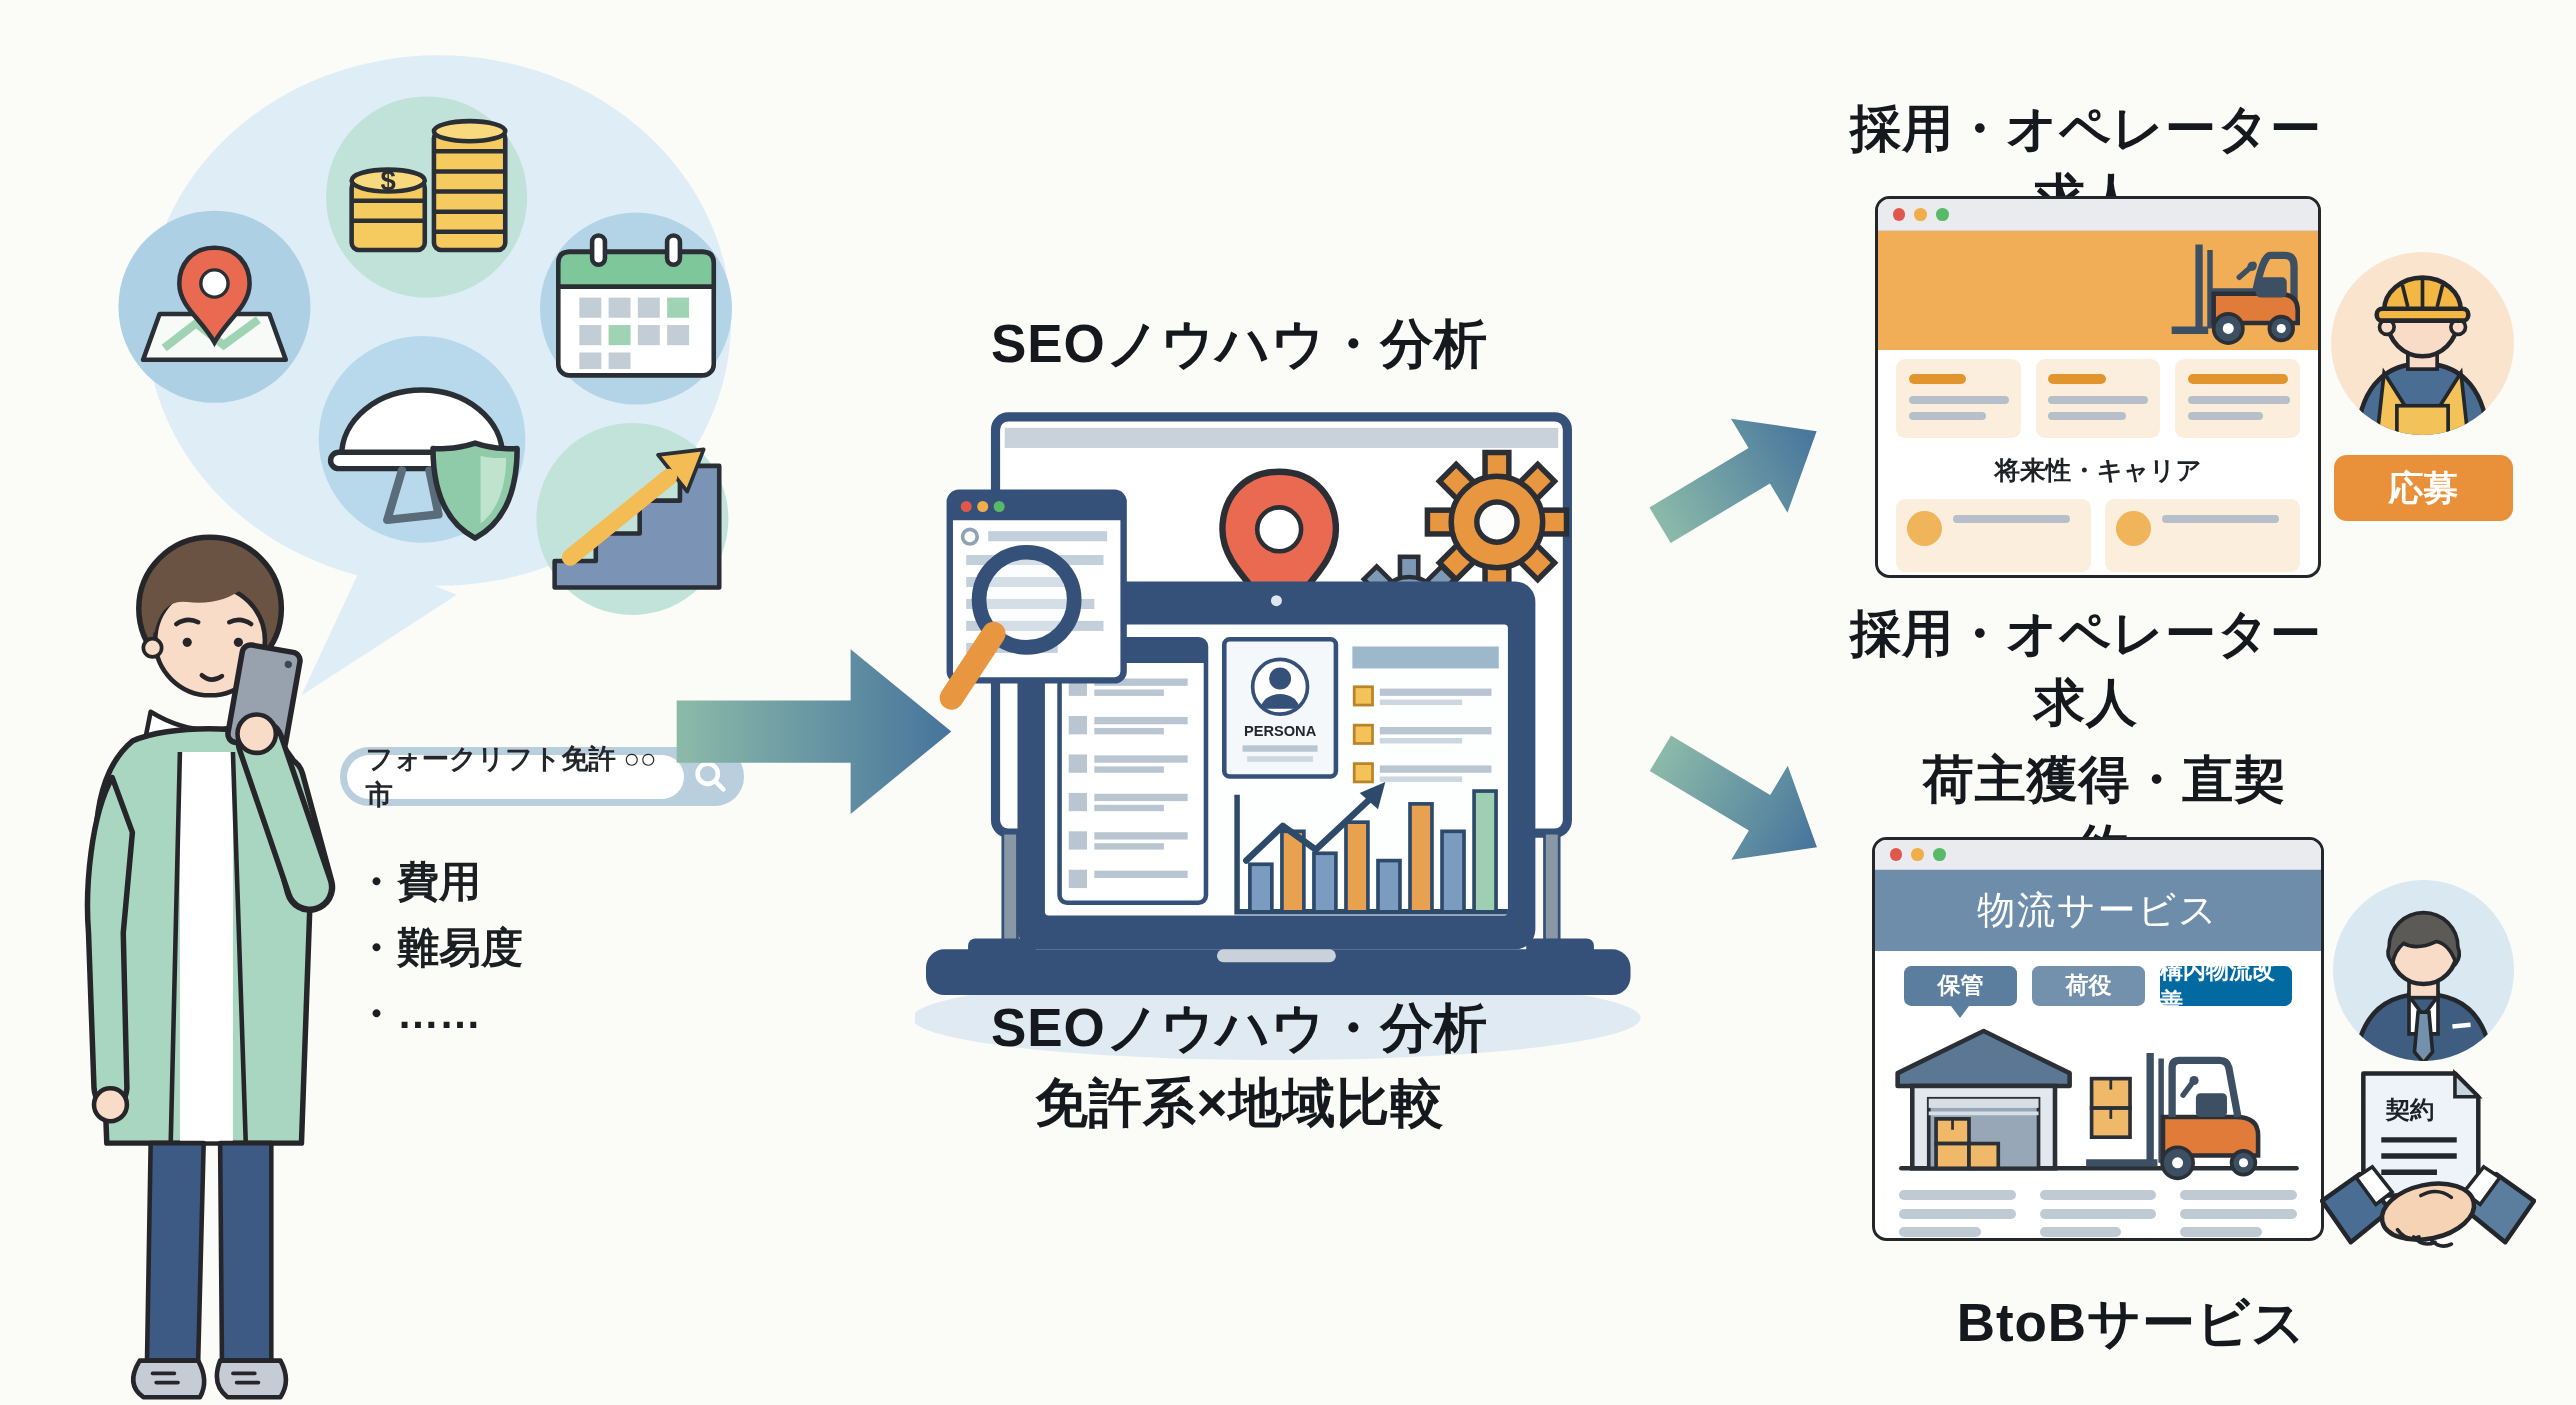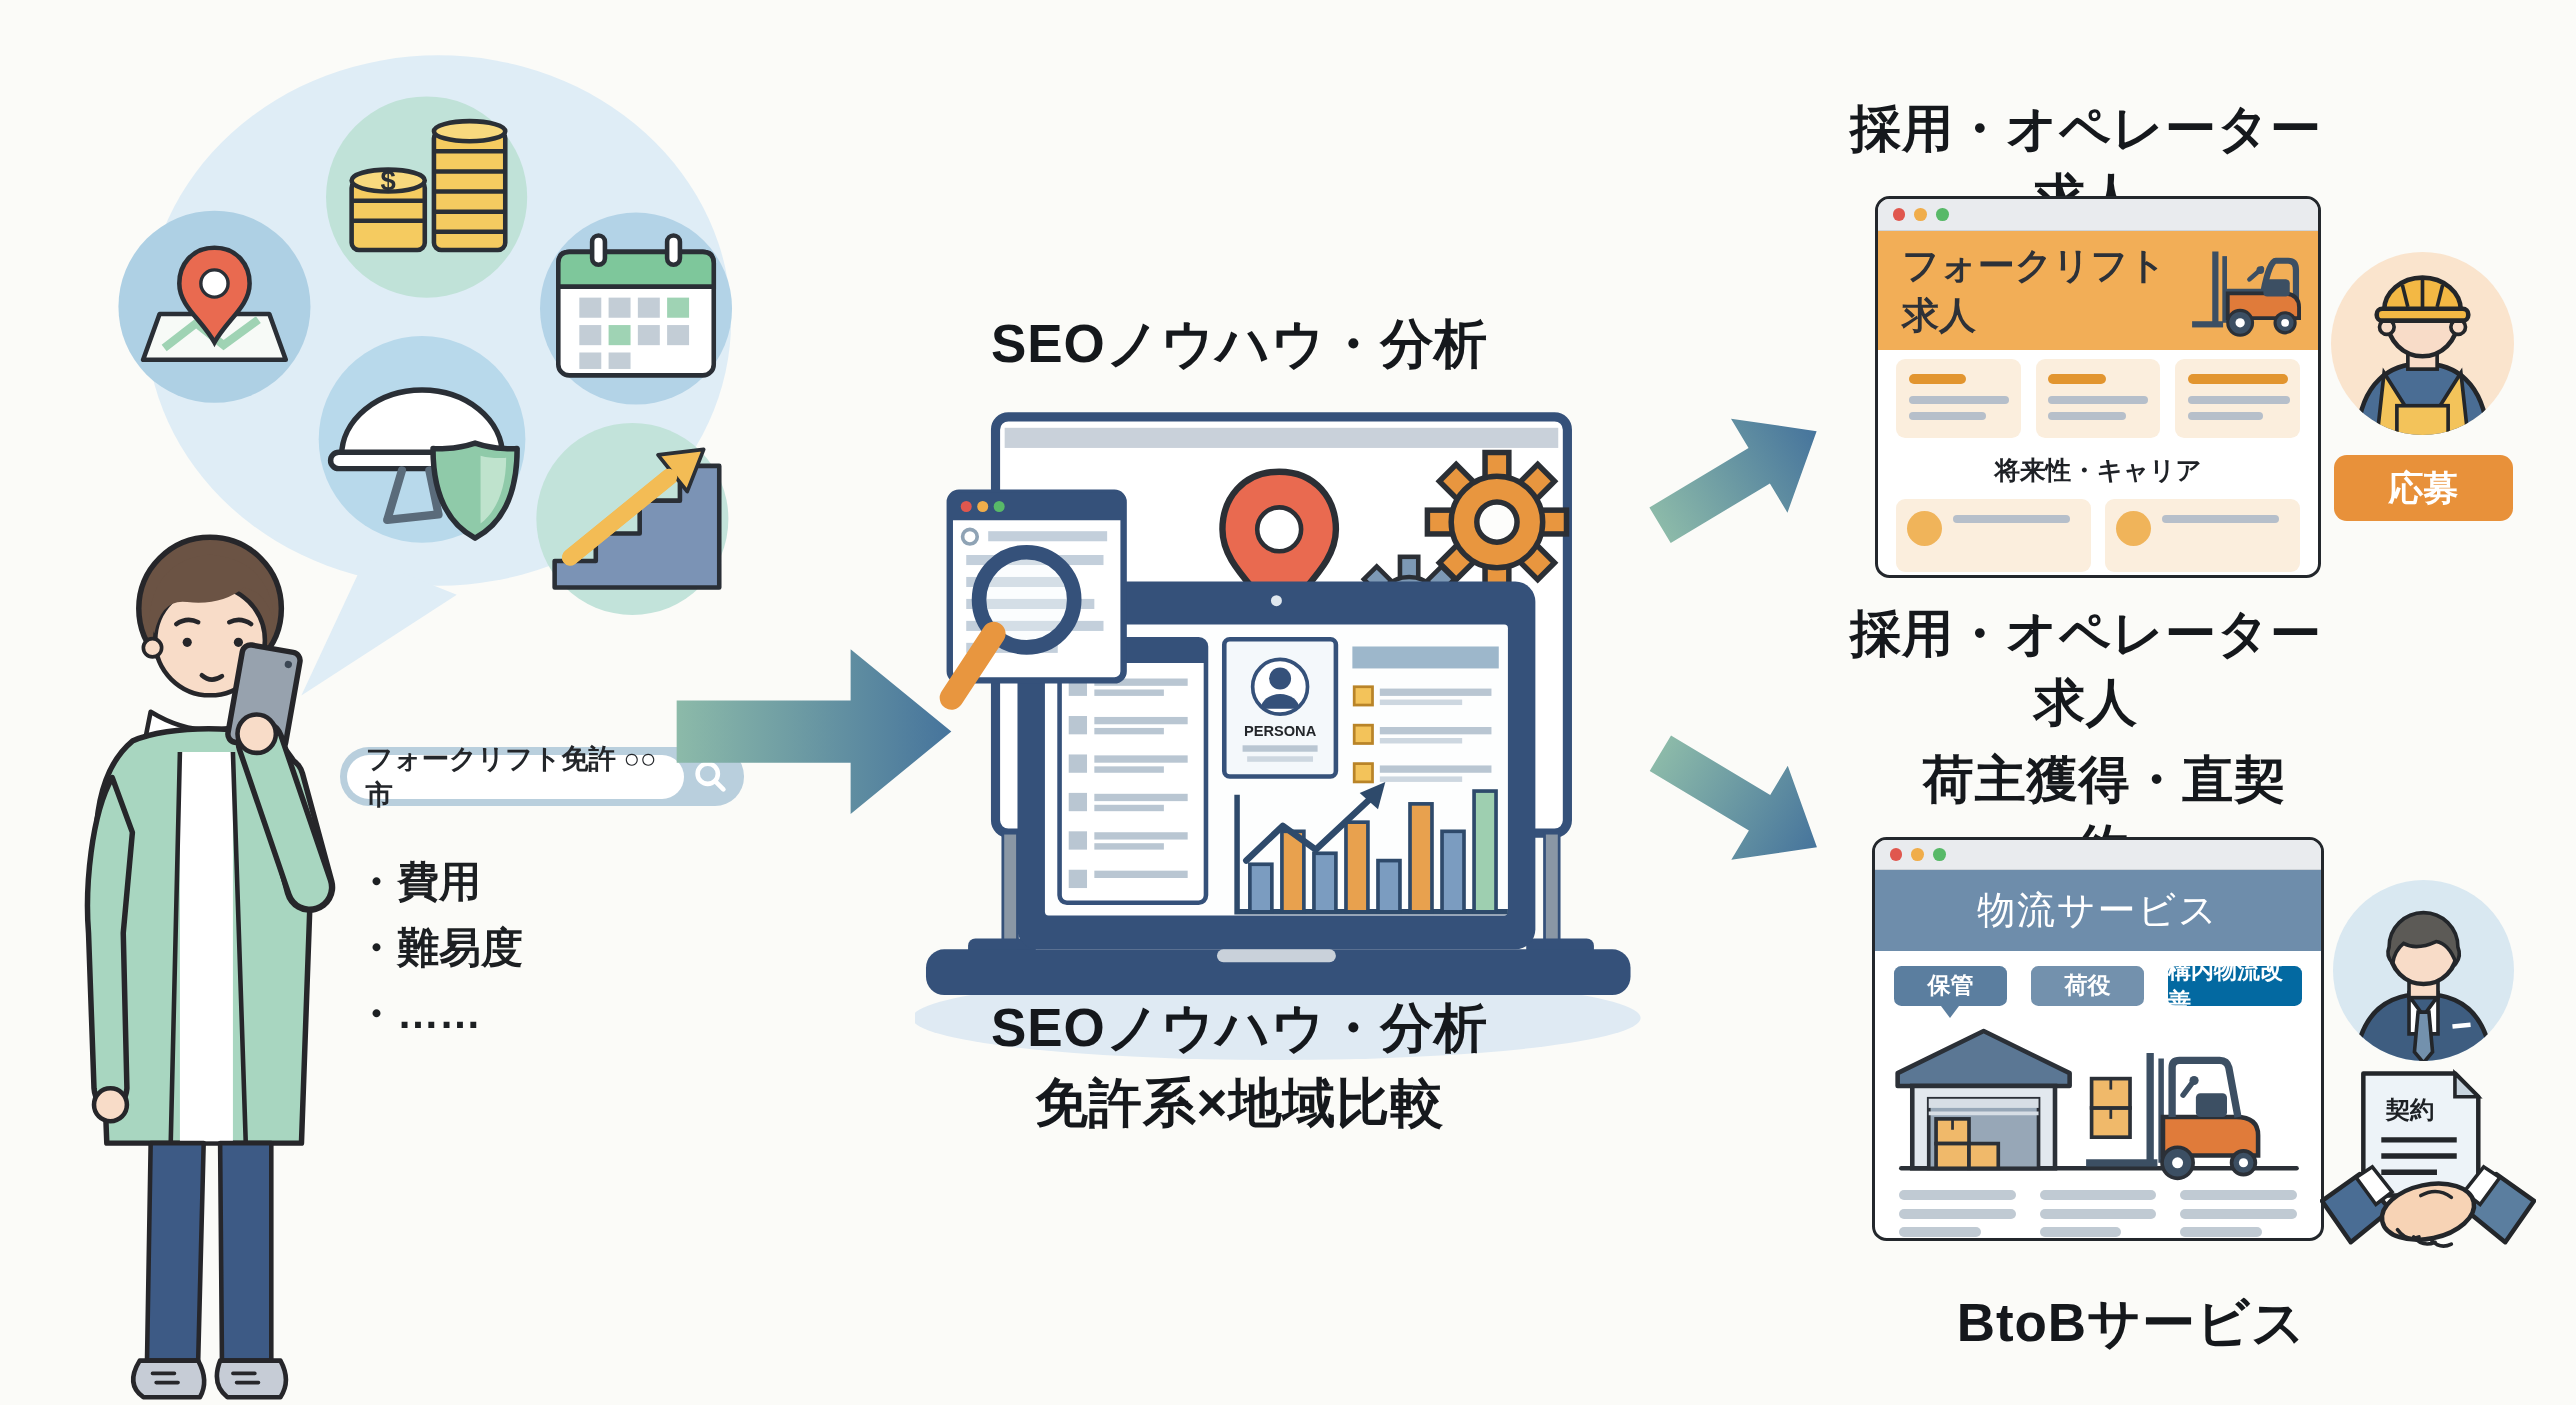--- a/index.html
+++ b/index.html
@@ -327,21 +327,20 @@
 
   <div class="abs window" style="left:1875px;top:196px;width:446px;height:382px;">
     <div class="topbar">
       <div class="dots">
         <span class="dot r"></span>
         <span class="dot y"></span>
         <span class="dot g"></span>
       </div>
     </div>
     <div style="height:119px;background:#f2ae57;display:flex;align-items:center;">
-      <div style="margin-left:24px;font-size:37px;font-weight:800;color:#2d3138;">フォークリフト求人</div>
       <svg width="137" height="108" viewBox="0 0 150 118" style="margin-left:auto;margin-right:12.8px;">
         <line x1="34" y1="8" x2="34" y2="100" stroke="#3c4f63" stroke-width="8"></line>
         <line x1="46" y1="14" x2="46" y2="100" stroke="#3c4f63" stroke-width="6"></line>
         <line x1="4" y1="102" x2="44" y2="102" stroke="#3c4f63" stroke-width="8"></line>
         <path d="M50,60 L96,60 Q104,20 112,20 L128,20 Q138,20 138,32 L138,92 L50,92 Z" fill="none" stroke="#3c4f63" stroke-width="8" stroke-linejoin="round"></path>
         <path d="M50,62 L120,62 Q142,62 142,80 L142,94 L50,94 Z" fill="#e07b3a" stroke="#2b3037" stroke-width="5"></path>
         <rect x="96" y="44" width="34" height="22" rx="5" fill="#3c4f63"></rect>
         <line x1="78" y1="44" x2="94" y2="30" stroke="#3c4f63" stroke-width="6" stroke-linecap="round"></line>
         <circle cx="92" cy="32" r="5" fill="#3c4f63"></circle>
         <circle cx="66" cy="100" r="16" fill="#3c4f63" stroke="#2b3037" stroke-width="4"></circle>
@@ -416,21 +415,21 @@
 
   <div class="abs window" style="left:1872px;top:837px;width:452px;height:404px;">
     <div class="topbar" style="height:29px;">
       <div class="dots">
         <span class="dot r"></span>
         <span class="dot y"></span>
         <span class="dot g"></span>
       </div>
     </div>
     <div style="height:81px;background:#6e8dab;display:flex;align-items:center;justify-content:center;color:#fff;font-size:38px;font-weight:400;letter-spacing:1.8px;">物流サービス</div>
-    <div style="display:flex;gap:24px;padding:0 19px;margin-top:14.6px;">
+    <div style="display:flex;gap:15px;padding:0 29px;margin-top:14.6px;">
       <div class="pill-tab" style="width:113px;background:#5b7e9f;">
         <span>保管</span>
         <div style="position:absolute;left:50%;bottom:-12px;margin-left:-9.1px;width:0;height:0;border-left:9.1px solid transparent;border-right:9.1px solid transparent;border-top:12.8px solid #5b7e9f;"></div>
       </div>
       <div class="pill-tab" style="width:113px;background:#7391ad;">
         <span>荷役</span>
       </div>
       <div class="pill-tab" style="flex:1;background:#0369a1;">
         <span>構内物流改善</span>
       </div>

